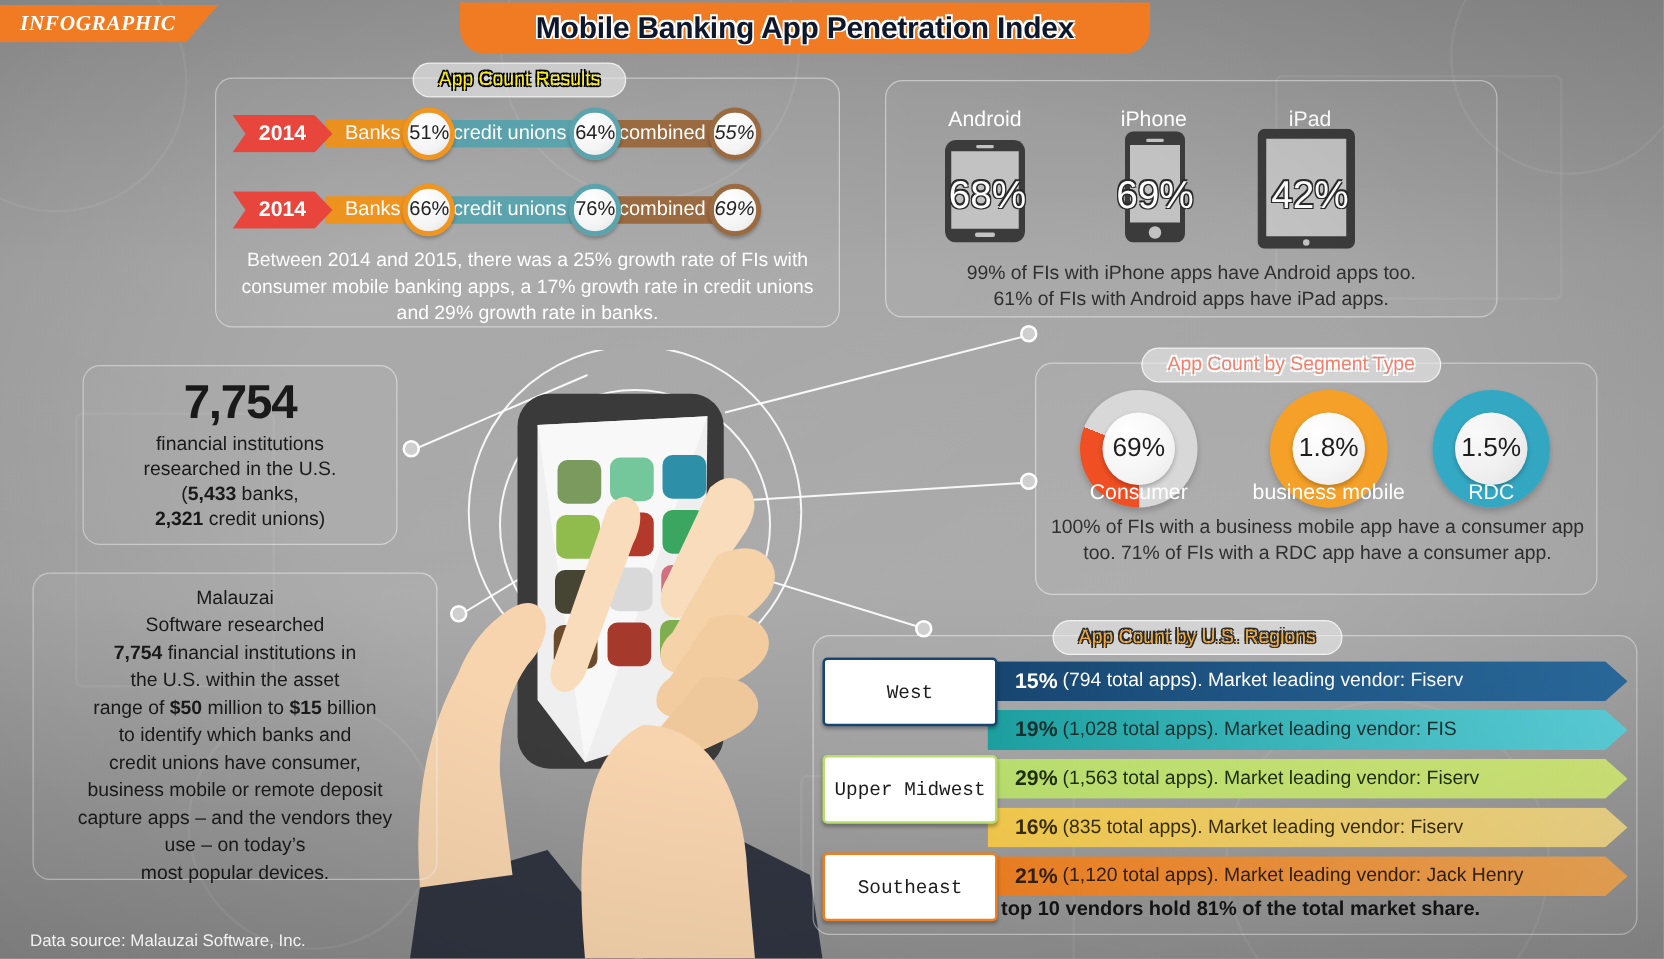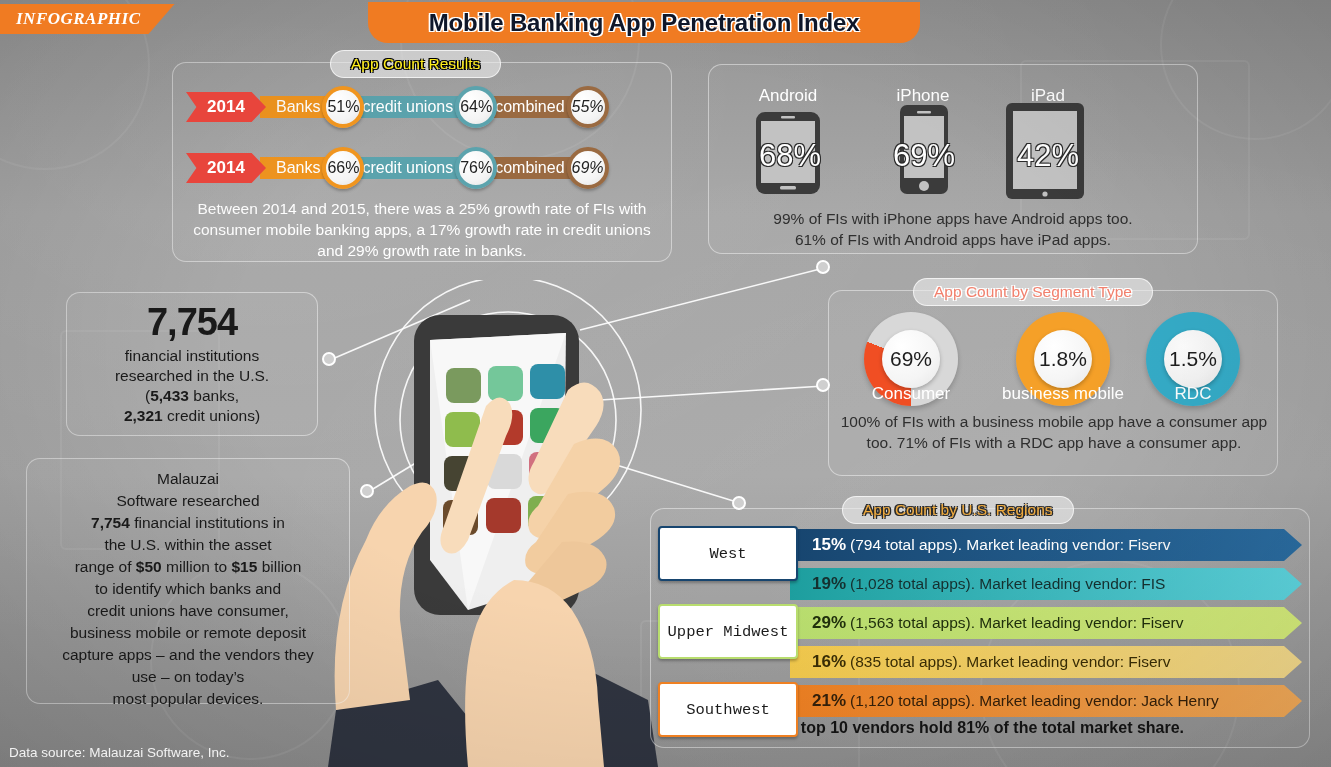--- a/index.html
+++ b/index.html
@@ -123,21 +123,21 @@
   }
   .reg-bar {
     position: absolute; left: 132px; top: 3px; height: 32px; width: 512px;
     display: flex; align-items: center; padding-left: 22px;
     font-size: 15.5px;
     clip-path: polygon(0 0, calc(100% - 18px) 0, 100% 50%, calc(100% - 18px) 100%, 0 100%);
     box-shadow: 0 2px 3px rgba(0,0,0,.2);
   }
   .reg-bar b { font-size: 17px; margin-right: 4px; }
   .footnote { position: absolute; font-size: 16px; font-weight: bold; color: #141414; text-align: center; }
-  .srcline { position: absolute; left: 9px; bottom: 7px; color: #f2f2f2; font-size: 13.5px; z-index: 40; }
+  .srcline { position: absolute; left: 24px; bottom: 7px; color: #f2f2f2; font-size: 13.5px; z-index: 40; }
 
   .conn { position: absolute; pointer-events: none; }
   .dot { position: absolute; width: 14px; height: 14px; border-radius: 50%;
          background: #cfcfcf; border: 2.5px solid #fff; }
 </style>
 </head>
 <body>
 
 <div class="stage">
 
@@ -315,21 +315,21 @@
       <b>16%</b>
       <span>(835 total apps). Market leading vendor: Fiserv</span>
     </div>
   </div>
 
   <div class="reg-row" style="left:658px;top:682px;width:636px;">
     <div class="reg-bar" id="bar4" style="background: linear-gradient(90deg, rgb(239, 128, 34) 0%, rgb(246, 173, 90) 100%); color: rgb(53, 32, 10);">
       <b>21%</b>
       <span>(1,120 total apps). Market leading vendor: Jack Henry</span>
     </div>
-    <div class="reg-name" id="nm4" style="border: 2px solid rgb(239, 128, 34);">Southwest</div>
+    <div class="reg-name" id="nm4" style="border: 2px solid rgb(239, 128, 34);">Southeast</div>
   </div>
 
   <div class="footnote" style="left:658px;top:719px;width:636px;">The top 10 vendors hold 81% of the total market share.</div>
 
   <div class="panel" style="left:66px;top:292px;width:252px;height:144px;"></div>
   <div style="position:absolute;left:66px;top:302px;width:252px;text-align:center;color:#1a1a1a;">
     <div style="font-size:38px;font-weight:bold;letter-spacing:-1px;line-height:1.1;">7,754</div>
     <div style="font-size:15.5px;line-height:1.3;margin-top:2px;">financial institutions</div>
     <div style="font-size:15.5px;line-height:1.3;">researched in the U.S.</div>
     <div style="font-size:15.5px;line-height:1.3;"><span>(</span><b>5,433</b><span> banks,</span></div>

